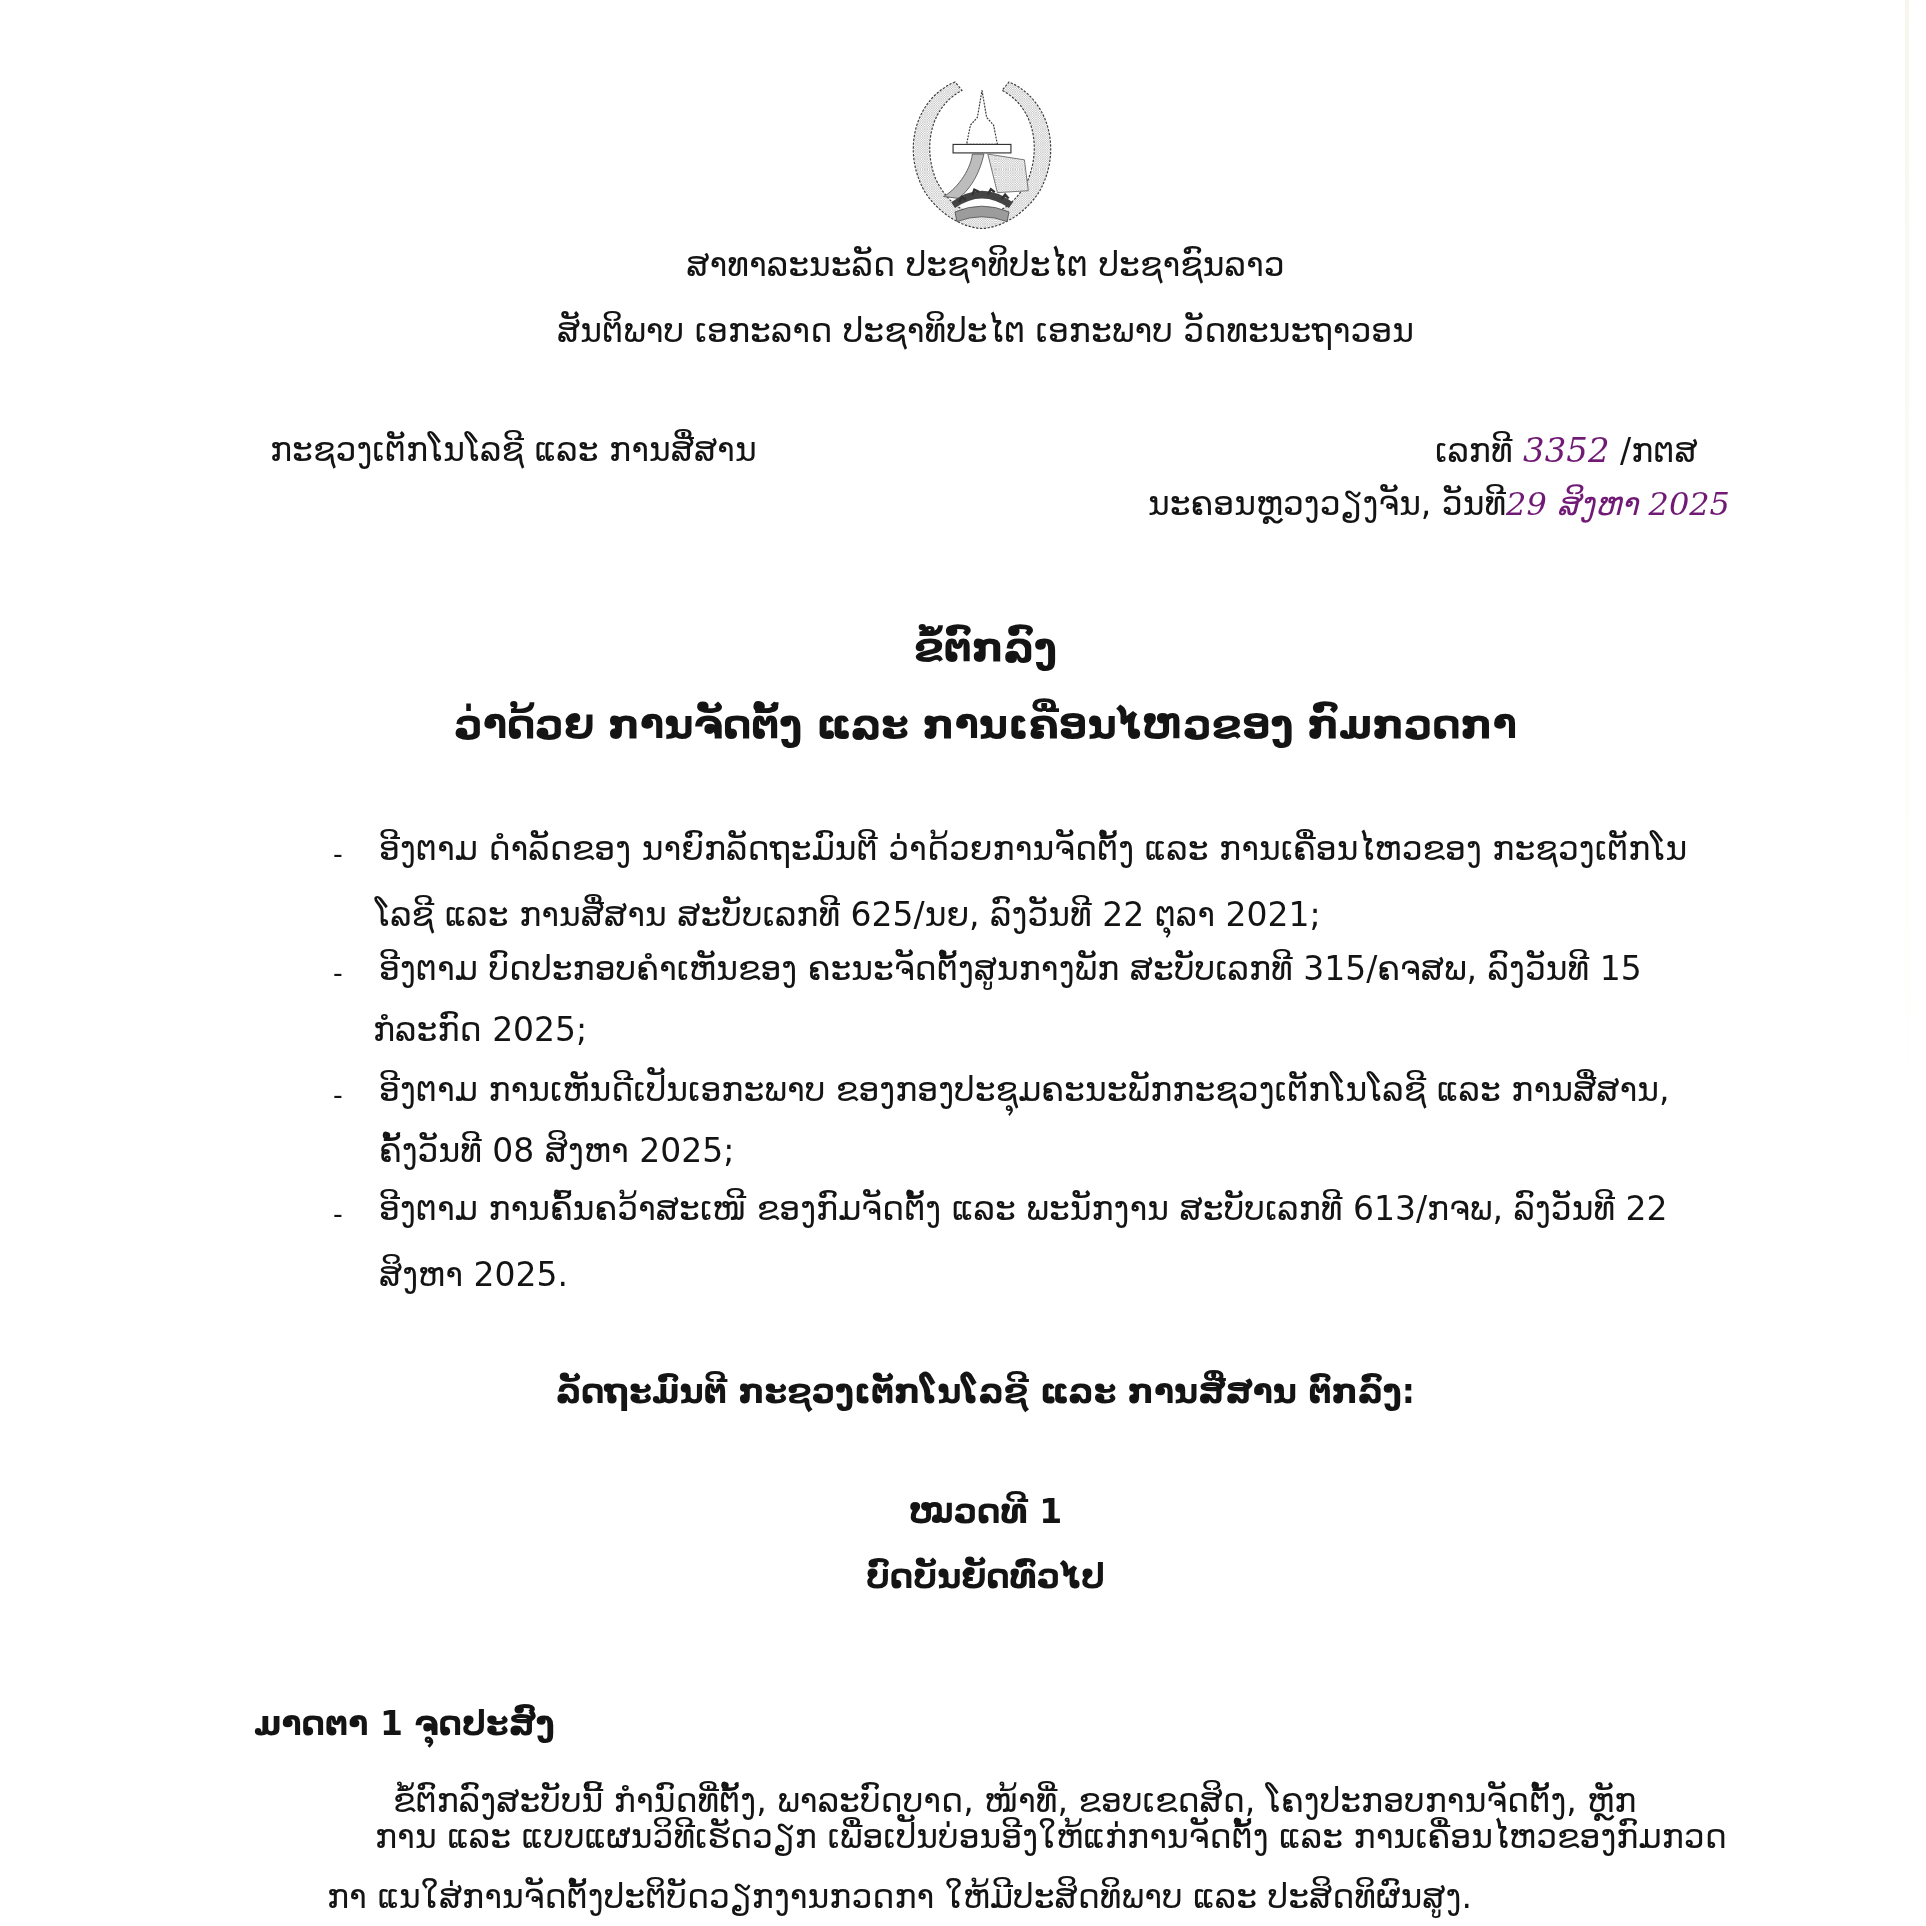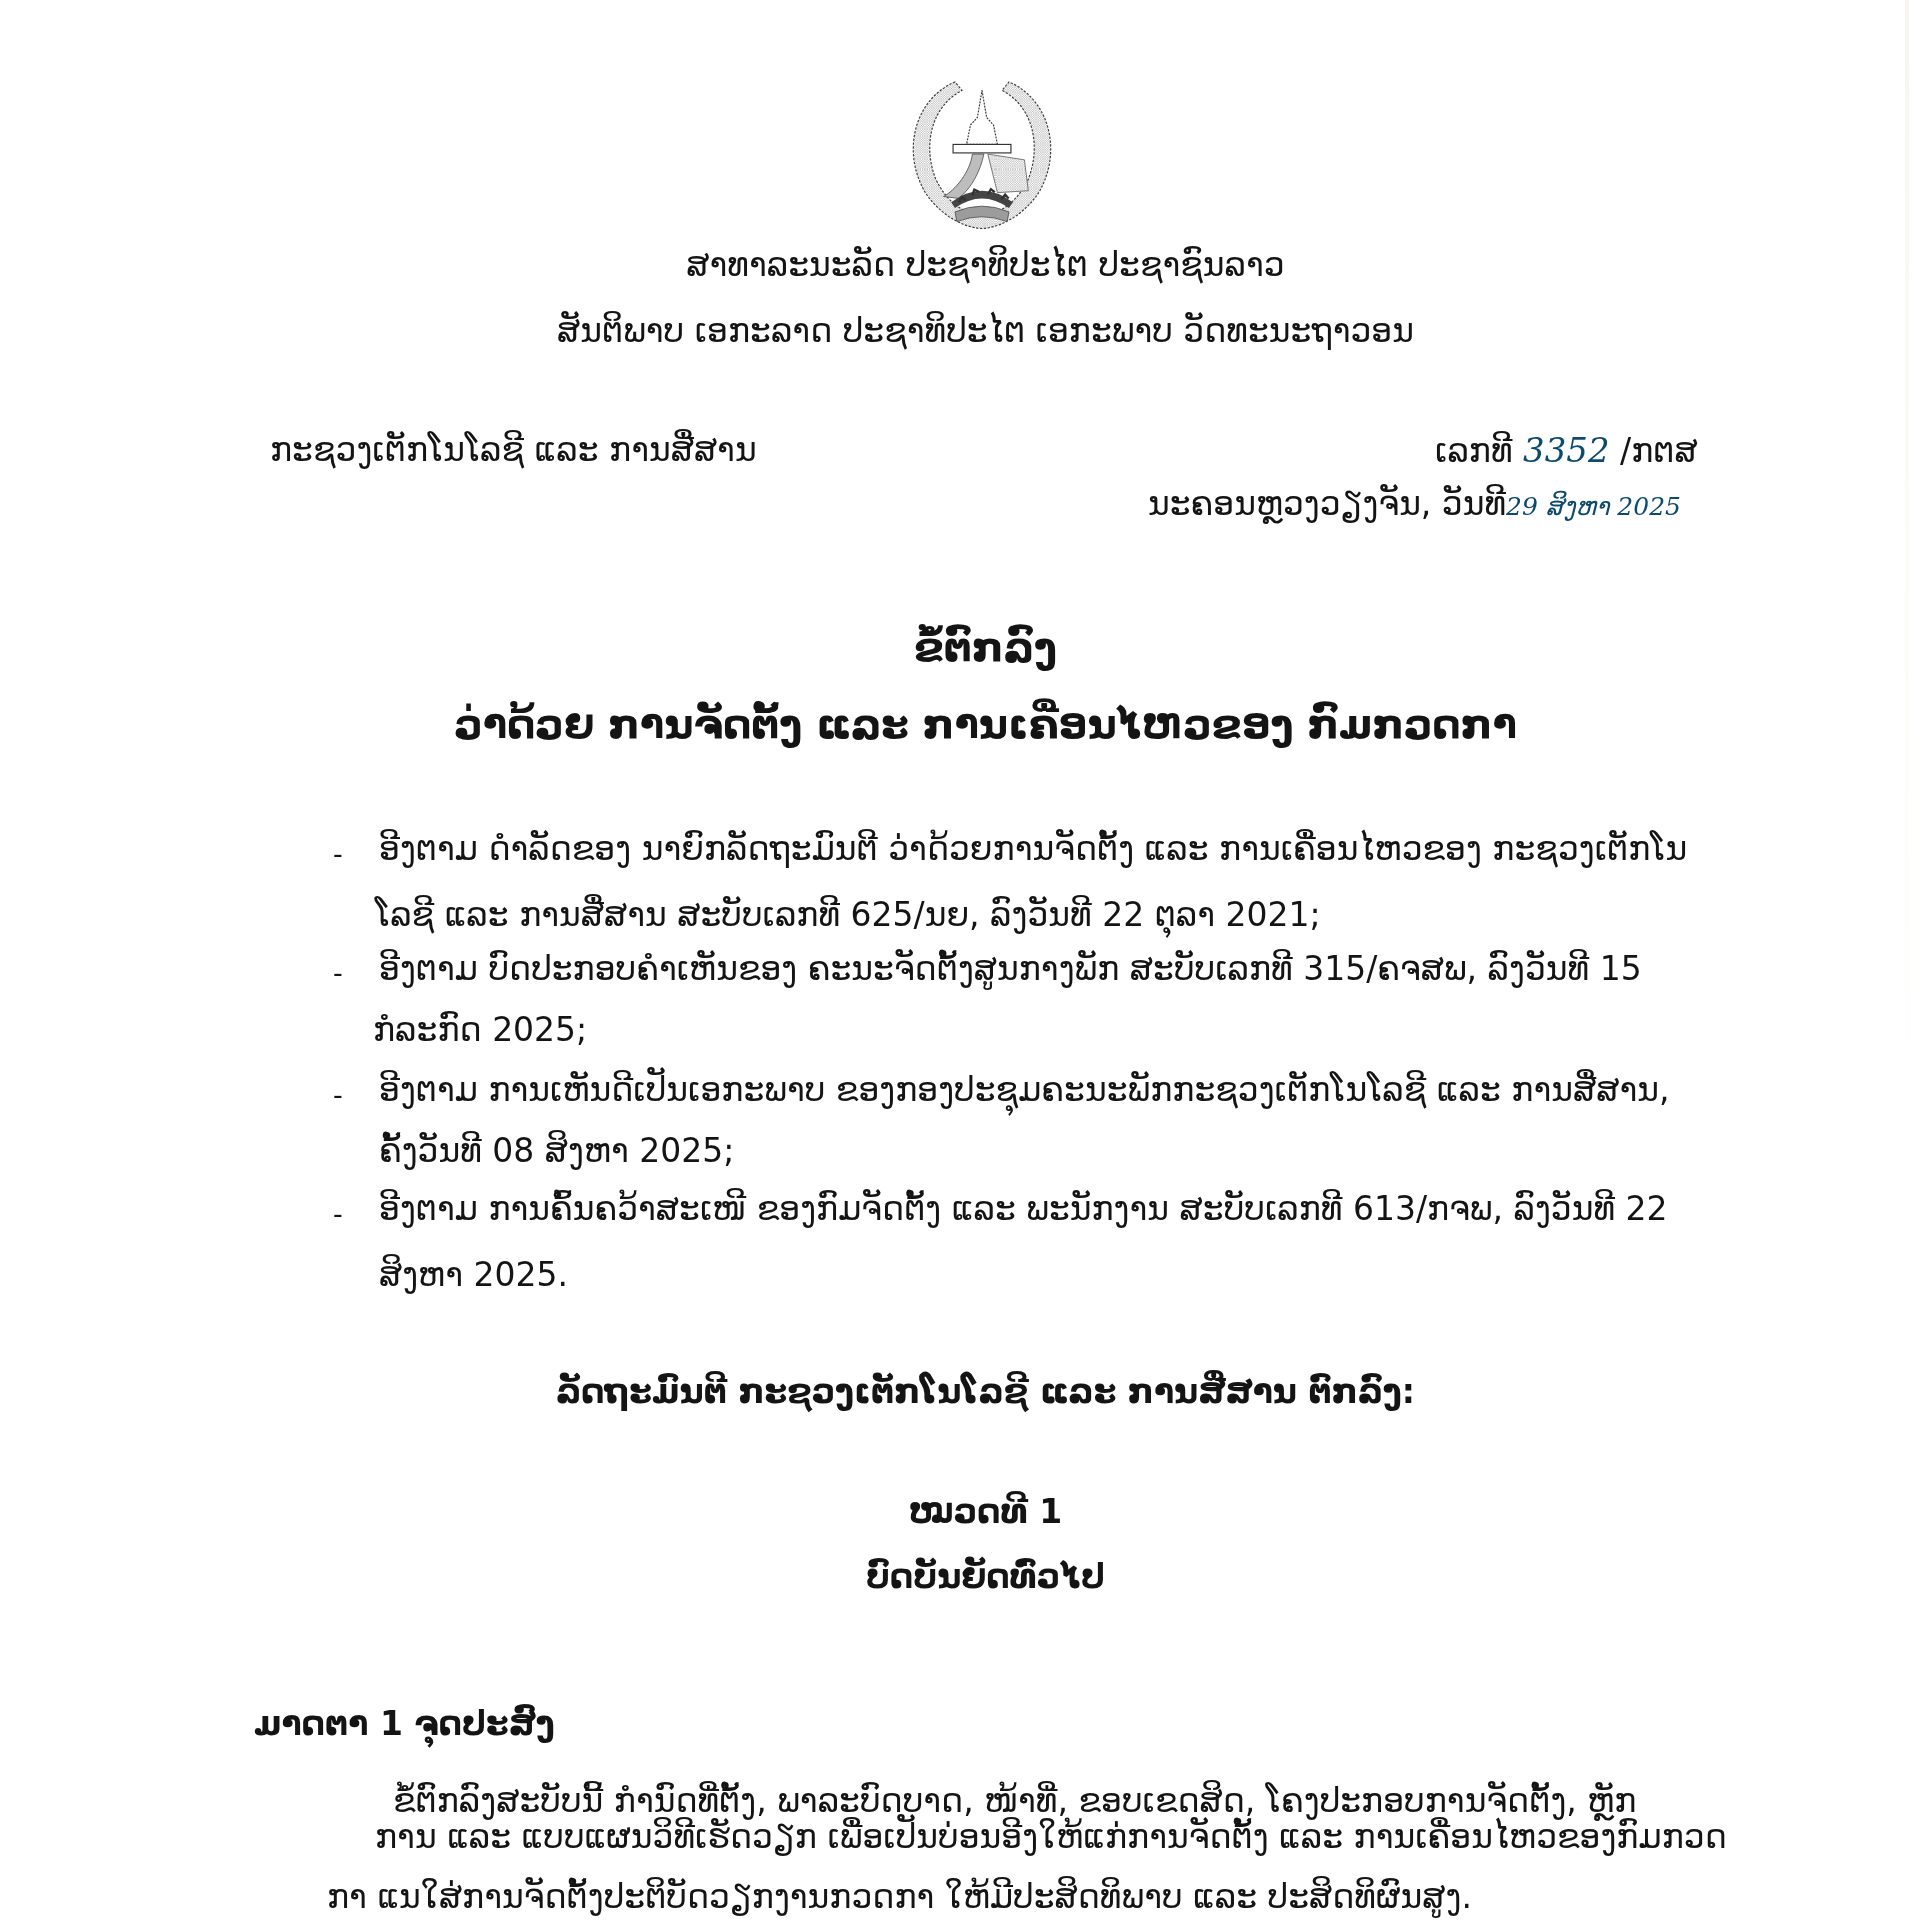--- a/index.html
+++ b/index.html
@@ -6,21 +6,21 @@
     body {
       width: 1971px; height: 2552px; position: relative; overflow: hidden;
       font-family: "DejaVu Sans", "Liberation Sans", sans-serif;
       color: #141414;
     }
     .abs { position: absolute; white-space: nowrap; }
     .line { font-size: 33px; line-height: 1; }
     .center { left: 0; width: 1971px; text-align: center; }
     .bold { font-weight: bold; }
     .title { font-size: 40px; font-weight: bold; }
-    .hw { color: #0c4a6e; font-family: "DejaVu Serif", serif; font-style: italic; }
+    .hw { color: #701a75; font-family: "DejaVu Serif", serif; font-style: italic; }
     .bullet-dash { font-size: 27px; }
     .edge-artifact {
       position: absolute; left: 1905px; top: 0; width: 3.9px; height: 1156px;
       background: linear-gradient(#f4f2e6, #fbfbf7 60%, #ffffff);
       opacity: 0.7;
     }
     .emblem { position: absolute; left: 901px; top: 75px; width: 162px; height: 162px; }
   </style>
 </head>
 <body>
@@ -56,21 +56,21 @@
 
 <div class="abs line" style="left:270px; top:433px;">ກະຊວງເຕັກໂນໂລຊີ ແລະ ການສື່ສານ</div>
 
 <div class="abs line" style="left:1435px; top:433px;">
   <span>ເລກທີ</span>
   <span class="hw" style="font-size:34px;">3352</span>
   <span>/ກຕສ</span>
 </div>
 
 <div class="abs line" style="left:1148px; top:487px;">
-  <span>ນະຄອນຫຼວງວຽງຈັນ, ວັນທີ</span><span class="hw" style="font-size:25px;">29 ສິງຫາ 2025</span>
+  <span>ນະຄອນຫຼວງວຽງຈັນ, ວັນທີ</span><span class="hw" style="font-size:32px;">29 ສິງຫາ 2025</span>
 </div>
 
 <div class="abs title center" style="top:624px;">ຂໍ້ຕົກລົງ</div>
 <div class="abs title center" style="top:701px;">ວ່າດ້ວຍ ການຈັດຕັ້ງ ແລະ ການເຄື່ອນໄຫວຂອງ ກົມກວດກາ</div>
 
 <div>
   <div>
     <div class="abs bullet-dash" style="left:333px; top:838px;">-</div>
     <div class="abs line" style="left:379px; top:832px;">ອີງຕາມ ດຳລັດຂອງ ນາຍົກລັດຖະມົນຕີ ວ່າດ້ວຍການຈັດຕັ້ງ ແລະ ການເຄື່ອນໄຫວຂອງ ກະຊວງເຕັກໂນ</div>
     <div class="abs line" style="left:375px; top:898px;">ໂລຊີ ແລະ ການສື່ສານ ສະບັບເລກທີ 625/ນຍ, ລົງວັນທີ 22 ຕຸລາ 2021;</div>

